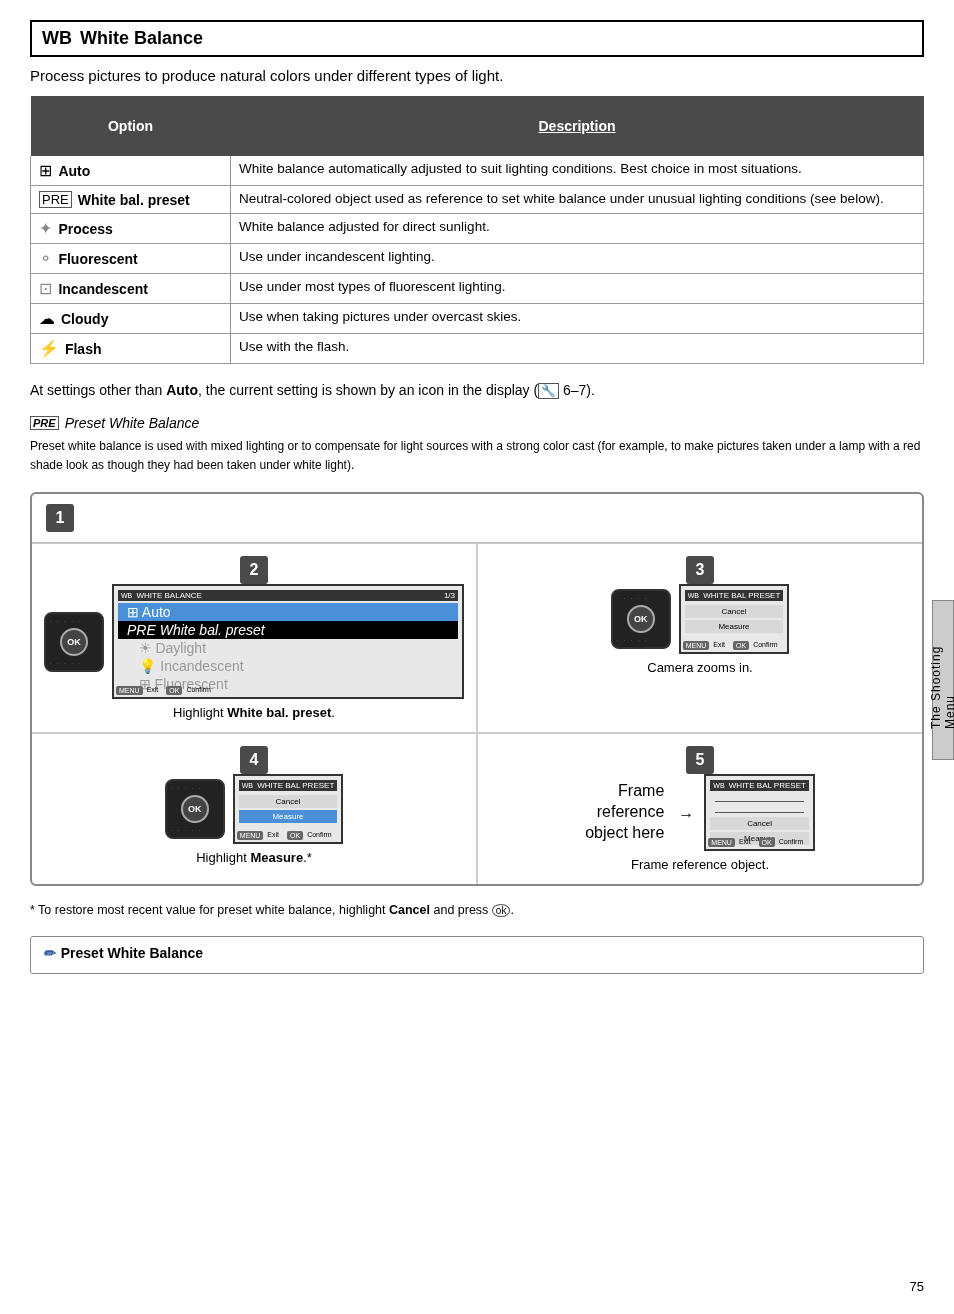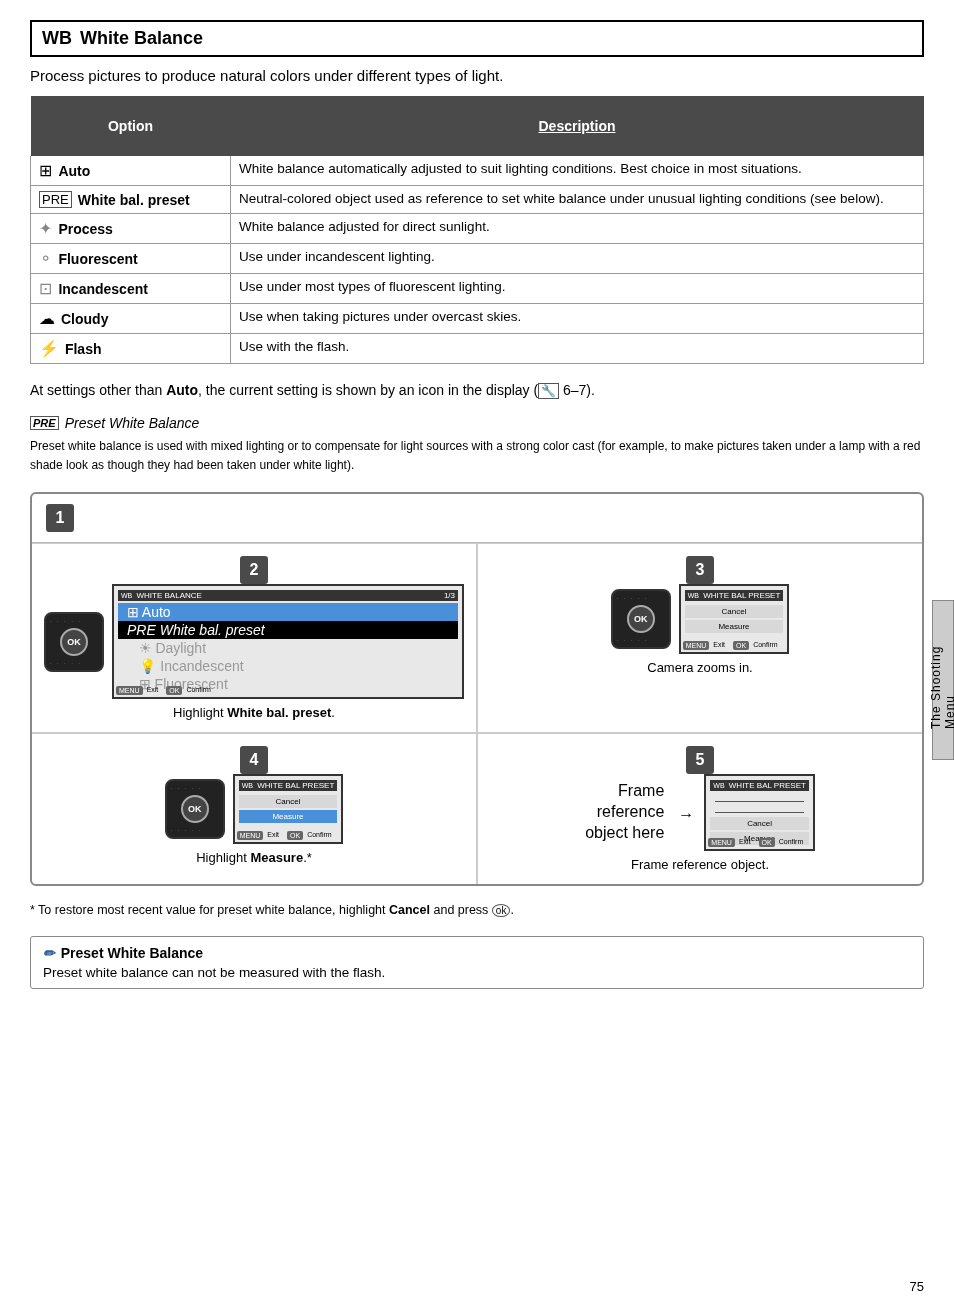--- a/index.html
+++ b/index.html
@@ -567,20 +567,19 @@
 
 <p class="footnote">
   * To restore most recent value for preset white balance, highlight <strong>Cancel</strong> and press <span style="border:1px solid #555; border-radius:50%; padding:0 3px; font-size:10px;">ok</span>.
 </p>
 
 <div class="note-box">
   <div class="note-heading">
     <span class="note-icon">✏</span>
     <span>Preset White Balance</span>
   </div>
-  <p class="note-text">Preset white balance can not be measured with the flash.</p>
 </div>
 
 <div class="page-num">75</div>
 
 <div class="side-tab">
   <span>The Shooting Menu</span>
 </div>
 
 </body></html>

